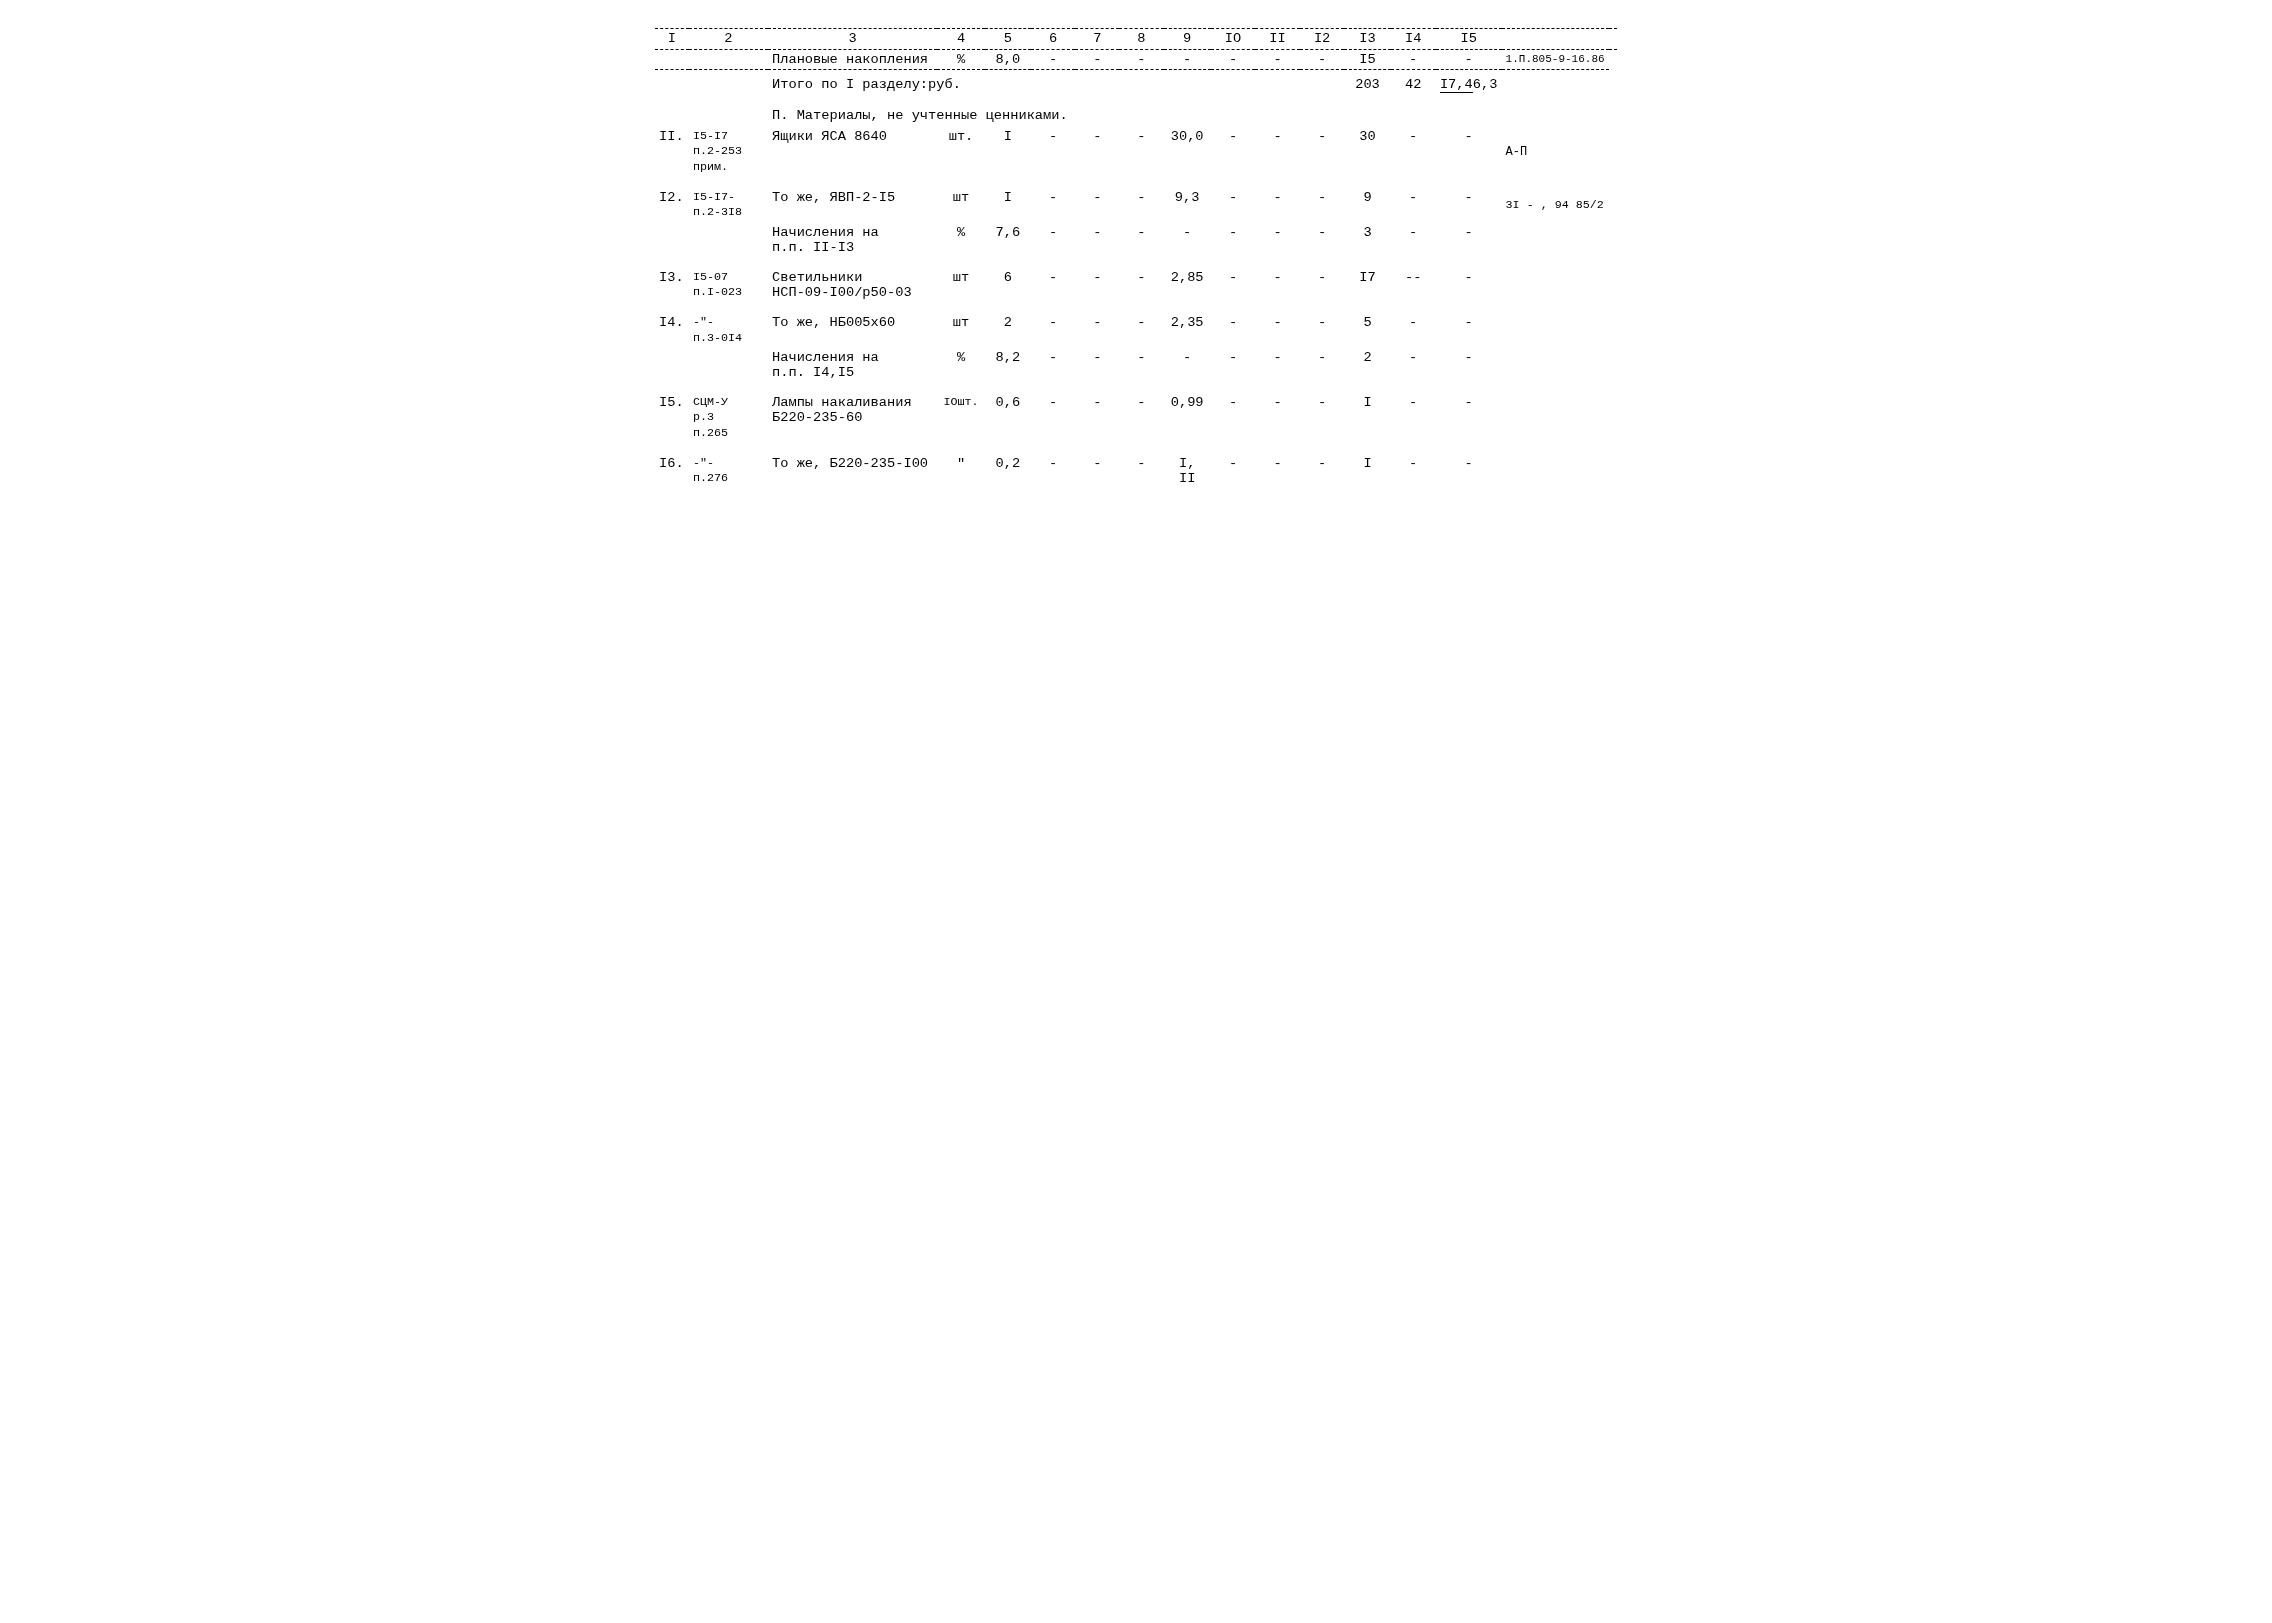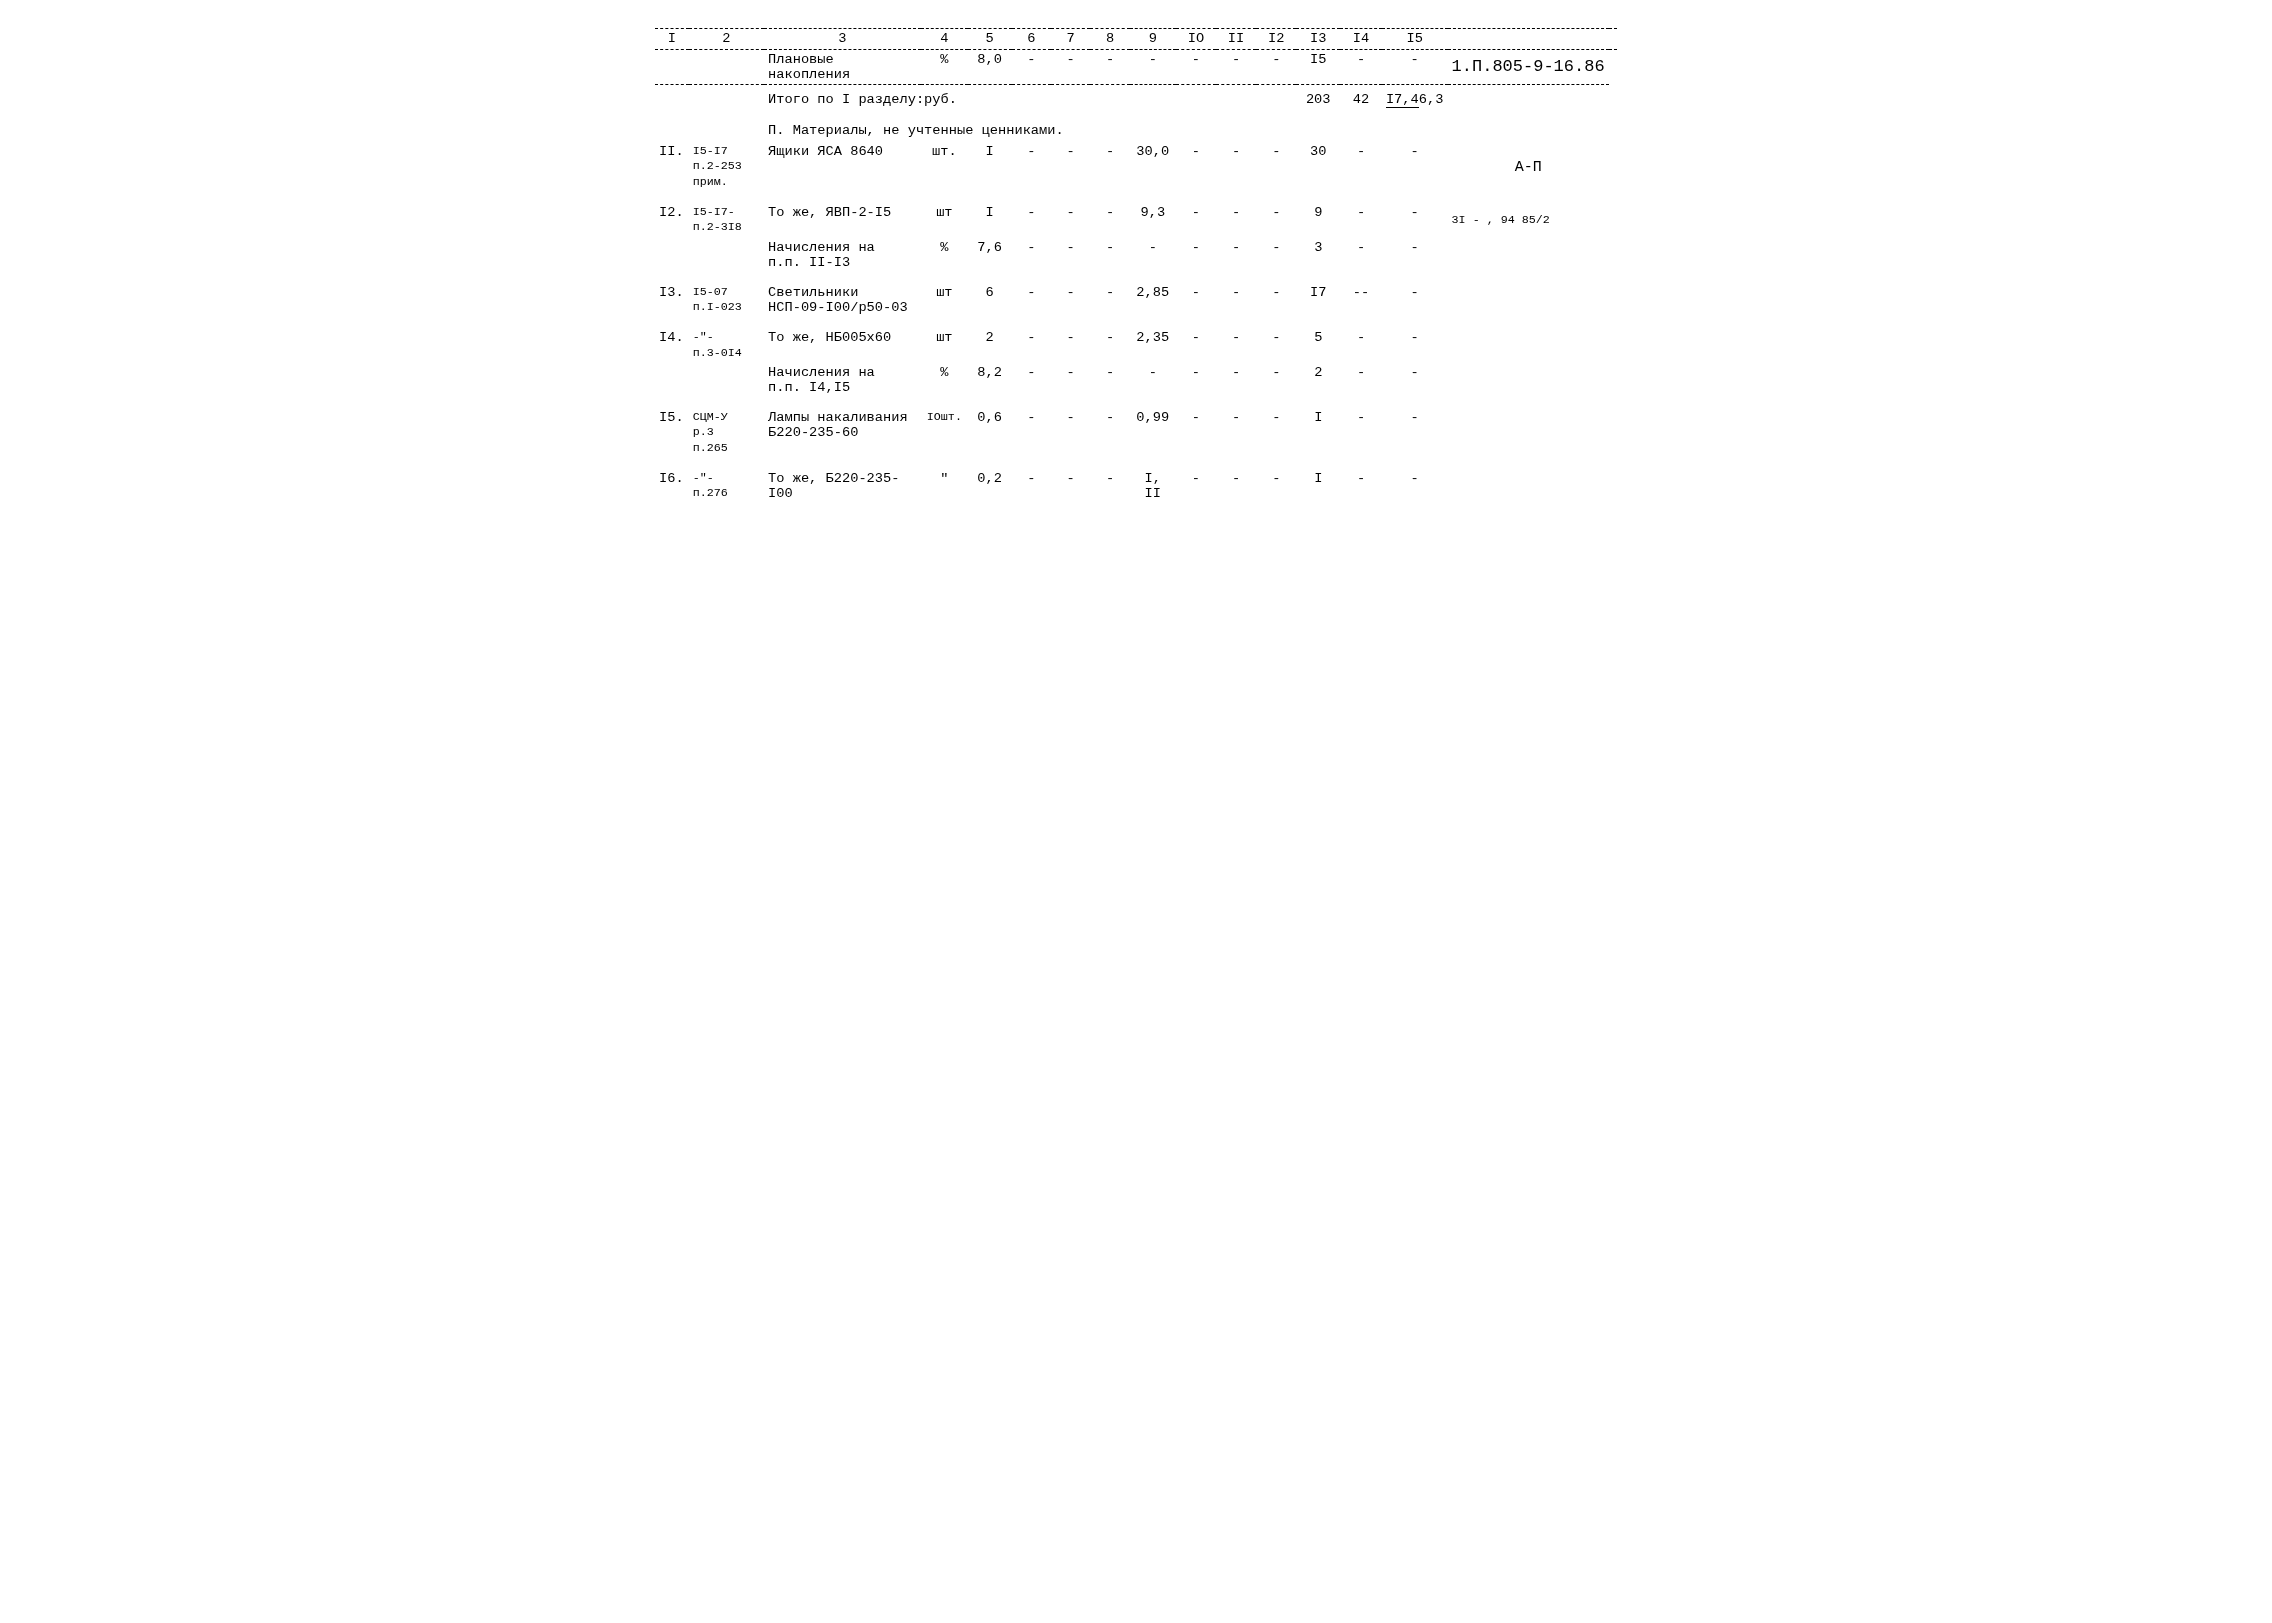--- a/index.html
+++ b/index.html
@@ -138,21 +138,21 @@
         <td class="data-col dash">-</td>
         <td class="data-col dash">-</td>
         <td class="data-col dash">-</td>
         <td class="data-col dash">-</td>
         <td class="data-col dash">-</td>
         <td class="data-col dash">-</td>
         <td class="data-col dash">-</td>
         <td class="data-col" style="text-align:center;">I5</td>
         <td class="data-col dash">-</td>
         <td class="data-col dash">-</td>
-        <td style="font-size:17px; vertical-align:middle; white-space:nowrap;">1.П.805-9-16.86</td>
+        <td style="font-size:11px; vertical-align:middle; white-space:nowrap;">1.П.805-9-16.86</td>
       </tr>
 
       <tr class="total-row">
         <td class="num-col"></td>
         <td class="ref-col"></td>
         <td colspan="9" class="desc-col" style="font-size:13.7px;">Итого по I разделу:руб.</td>
         <td class="data-col"></td>
         <td class="data-col" style="text-align:center;">203</td>
         <td class="data-col" style="text-align:center;">42</td>
         <td class="data-col" style="text-align:center;">
@@ -183,21 +183,21 @@
         <td class="data-col dash">-</td>
         <td class="data-col dash">-</td>
         <td class="data-col dash">-</td>
         <td class="data-col" style="text-align:center;">30,0</td>
         <td class="data-col dash">-</td>
         <td class="data-col dash">-</td>
         <td class="data-col dash">-</td>
         <td class="data-col" style="text-align:center;">30</td>
         <td class="data-col dash">-</td>
         <td class="data-col dash">-</td>
-        <td style="font-size:15px; vertical-align:middle;text-align:center;">А-П</td>
+        <td style="font-size:12px; vertical-align:middle;">А-П</td>
       </tr>
 
       <tr>
           <td colspan="16" style="height:11px;"></td>
         </tr>
 
       <tr>
         <td class="num-col">I2.</td>
         <td class="ref-col" style="font-size:11.7px; white-space:pre; line-height:1.3;">I5-I7-
 п.2-3I8</td>

